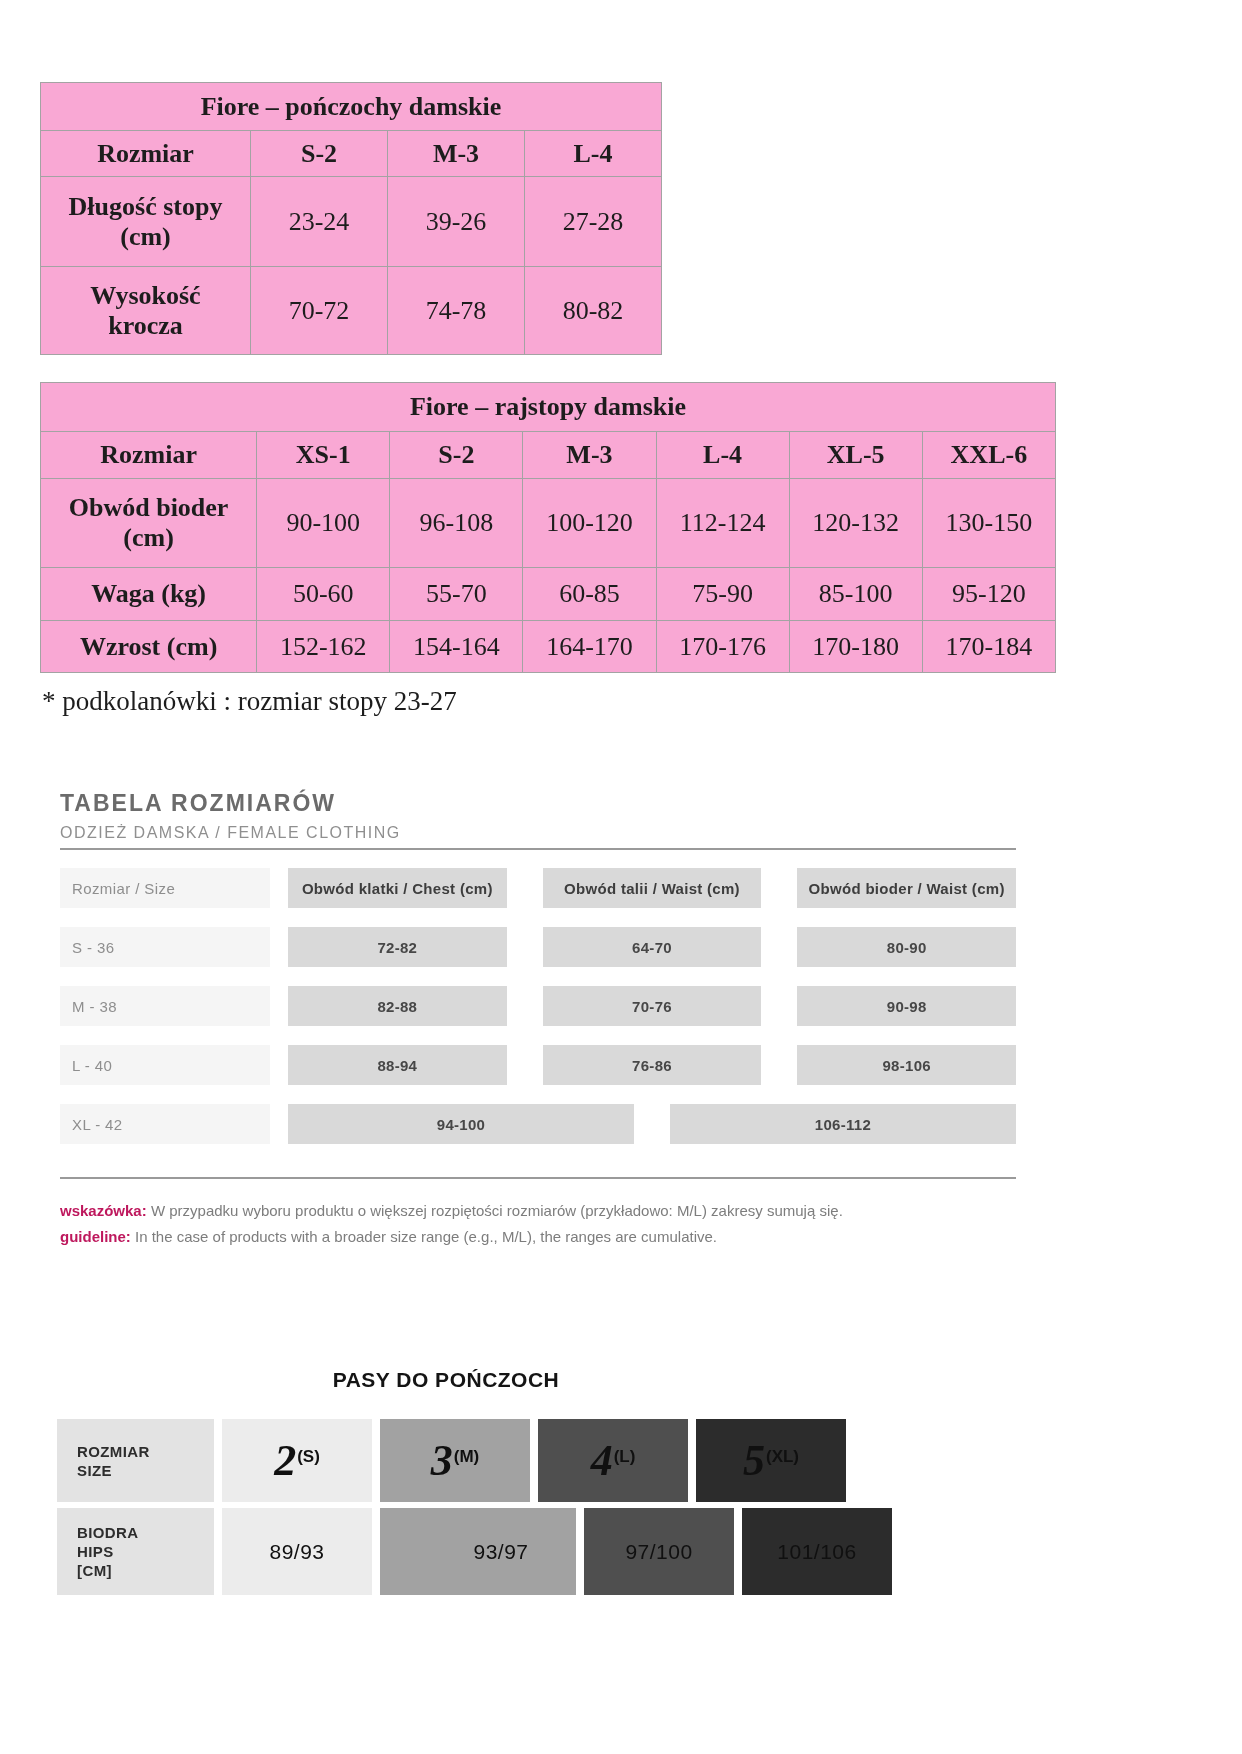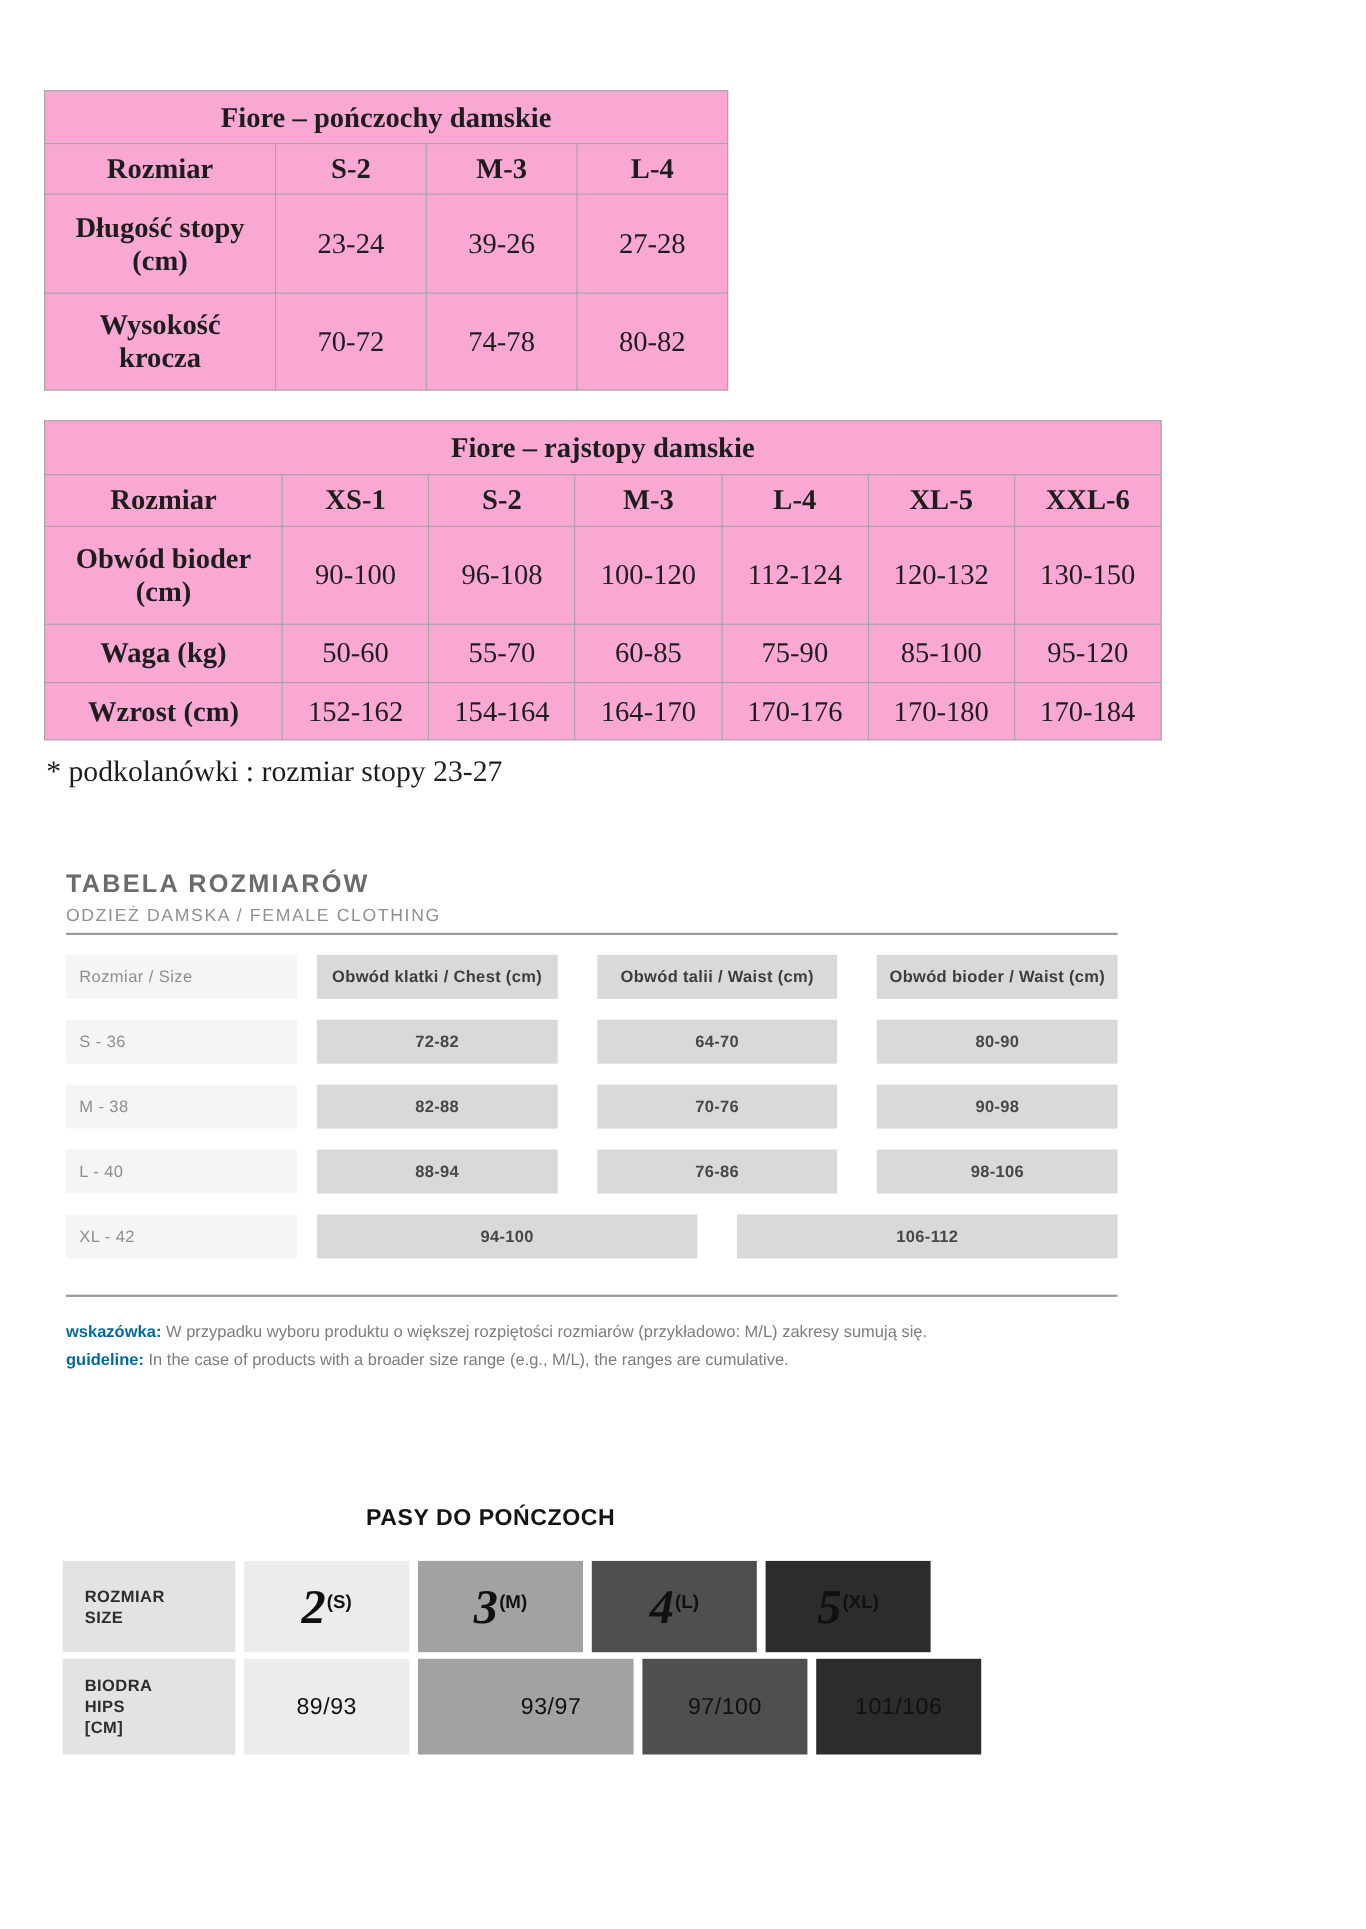--- a/index.html
+++ b/index.html
@@ -57,21 +57,21 @@
   }
   .sz-pill {
     flex:1; margin-left:36px; background:#d9d9d9; display:flex;
     align-items:center; justify-content:center;
     font-weight:bold; font-size:15px; color:#474747; letter-spacing:0.3px;
   }
   .sz-pill.first { margin-left:18px; }
   .sz-row.head .sz-pill { color:#3d3d3d; }
 
   .tips { position:absolute; left:60px; top:1198px; font-family:"Liberation Sans", sans-serif; font-size:15px; color:#7d7d7d; line-height:26px; }
-  .tips b { color:#0369a1; }
+  .tips b { color:#be185d; }
 
   
   .garter { position:absolute; left:57px; top:1368px; width:778px; font-family:"Liberation Sans", sans-serif; }
   .g-head { text-align:center; font-weight:bold; font-size:21px; color:#141414; letter-spacing:0.5px; margin-bottom:27px; }
   .g-row { display:flex; }
   .g-row1 { height:83px; margin-bottom:6px; }
   .g-row2 { height:87px; }
   .g-cell { display:flex; align-items:center; justify-content:center; color:#101010; }
   .g-label {
     width:137px; flex:none; background:#e3e3e3; justify-content:flex-start;

